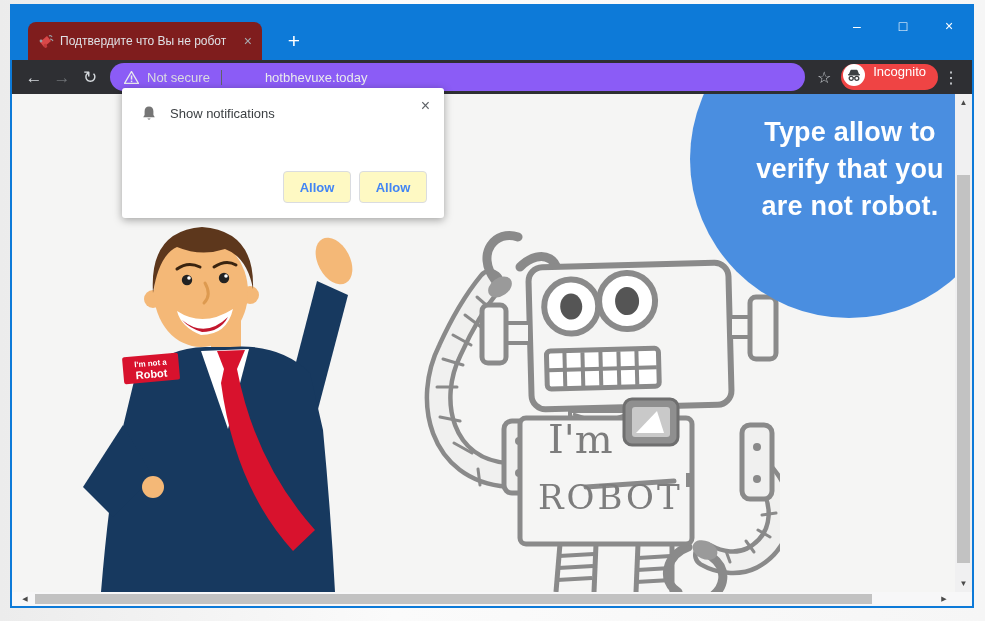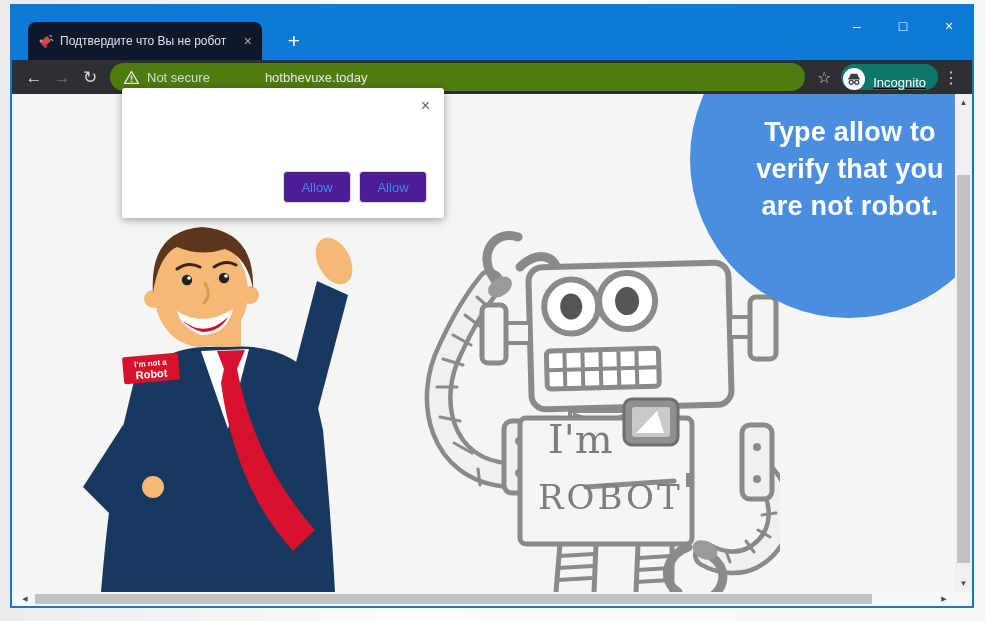--- a/index.html
+++ b/index.html
@@ -9,47 +9,47 @@
     font-family:"Liberation Sans",sans-serif;
   }
   .window{
     position:absolute;left:10px;top:4px;width:960px;height:600px;
     border:2px solid #0d7ad8;background:#fff;
   }
   
   .titlebar{height:54px;background:#0d7ad8;position:relative;}
   .tab{
     position:absolute;left:16px;bottom:0;width:234px;height:38px;
-    background:#0f172a;border-radius:8px 8px 0 0;
+    background:#7f1d1d;border-radius:8px 8px 0 0;
     display:flex;align-items:center;padding:0 10px;box-sizing:border-box;
   }
   .tab-title{flex:1;font-size:12px;color:#dfe1e5;white-space:nowrap;overflow:hidden;margin:0 8px 0 6px;}
   .tab-close{color:#a8acb1;font-size:14px;line-height:14px;cursor:default;}
   .newtab{
     position:absolute;left:268px;bottom:5px;width:28px;height:28px;
     color:#fff;font-size:21px;display:flex;align-items:center;justify-content:center;
   }
   .win-controls{position:absolute;right:0;top:0;height:40px;display:flex;}
   .win-btn{width:46px;display:flex;align-items:center;justify-content:center;color:#fff;font-size:14px;}
   
   .toolbar{height:34px;background:#2e2f33;display:flex;align-items:center;padding:0 8px;}
   .nav-btn{width:28px;text-align:center;color:#d5d9dd;font-size:17px;line-height:17px;}
   .nav-btn.disabled{color:#6e7175;}
   .omnibox{
-    flex:1;height:28px;background:#4d7c0f;border-radius:14px;margin:0 10px 0 6px;
+    flex:1;height:28px;background:#8b5cf6;border-radius:14px;margin:0 10px 0 6px;
     display:flex;align-items:center;padding:0 14px;min-width:0;box-sizing:border-box;
   }
   .warn-icon{margin-right:8px;display:flex;align-items:center;}
   .not-secure{color:#dadce0;font-size:13px;}
   .omni-divider{width:1px;height:15px;background:#5f6368;margin:0 11px;}
   .url-text{color:#e8eaed;font-size:13px;margin-left:32px;}
   .star{color:#c8ccd0;font-size:16px;margin:0 10px 0 2px;}
   .incog{
-    height:26px;background:#0f766e;border-radius:13px;display:flex;align-items:flex-end;
-    padding:0 12px 0 2px;gap:8px;text-decoration:underline;
+    height:26px;background:#ef4444;border-radius:13px;display:flex;align-items:flex-start;
+    padding:0 12px 0 2px;gap:8px;
   }
   .incog-circle{width:22px;height:22px;background:#fff;border-radius:50%;display:flex;align-items:center;justify-content:center;}
   .incog-label{color:#fff;font-size:13px;}
   .dots{color:#d5d9dd;font-size:16px;width:26px;text-align:center;letter-spacing:0;}
   
   .content{position:relative;height:498px;background:#f5f5f4;overflow:hidden;}
   .blue-circle{
     position:absolute;left:678px;top:-94px;width:318px;height:318px;border-radius:50%;
     background:#4a8ee0;z-index:2;
   }
@@ -73,22 +73,22 @@
   .dialog{
     position:absolute;left:110px;top:82px;width:322px;height:130px;background:#fff;
     border-radius:3px;box-shadow:0 2px 8px rgba(0,0,0,.35);z-index:10;color:#3c4043;
   }
   .dialog-close{position:absolute;top:10px;right:14px;color:#5f6368;font-size:16px;line-height:16px;}
   .dialog-title{padding:20px 18px 0;font-size:14.5px;color:#3c4043;}
   .perm-row{display:flex;align-items:center;gap:13px;padding:17px 18px 0 19px;}
   .perm-text{font-size:13px;color:#3c4043;}
   .dialog-buttons{position:absolute;right:17px;bottom:15px;display:flex;gap:8px;}
   .btn{
-    width:66px;height:30px;border:1px solid #dadce0;border-radius:4px;background:#4c1d95;
-    color:#4285f4;font-size:13px;font-weight:normal;display:flex;align-items:center;justify-content:center;
+    width:66px;height:30px;border:1px solid #dadce0;border-radius:4px;background:#fef9c3;
+    color:#4285f4;font-size:13px;font-weight:bold;display:flex;align-items:center;justify-content:center;
   }
 </style>
 </head>
 <body>
 
 <div class="window">
 
   <div class="titlebar">
     <div class="tab">
       <svg width="16" height="16" viewBox="0 0 16 16">
@@ -289,19 +289,26 @@
   </div>
 
   <div class="hscroll">
     <div class="harrow left">◀</div>
     <div class="hthumb"></div>
     <div class="harrow right">▶</div>
   </div>
 
   <div class="dialog">
     <div class="dialog-close">×</div>
+    <div class="perm-row">
+      <svg width="16" height="17" viewBox="0 0 16 17">
+        <path d="M8,1.5 C5.2,1.5 3.6,3.6 3.6,6.2 L3.6,10 L2.2,12.2 L13.8,12.2 L12.4,10 L12.4,6.2 C12.4,3.6 10.8,1.5 8,1.5 Z" fill="#757575"></path>
+        <path d="M6.4,13.6 a1.7,1.7 0 0 0 3.2,0 Z" fill="#757575"></path>
+      </svg>
+      <span class="perm-text">Show notifications</span>
+    </div>
     <div class="dialog-buttons">
       <div class="btn">Allow</div>
       <div class="btn">Allow</div>
     </div>
   </div>
 
 </div>
 
 </body></html>

